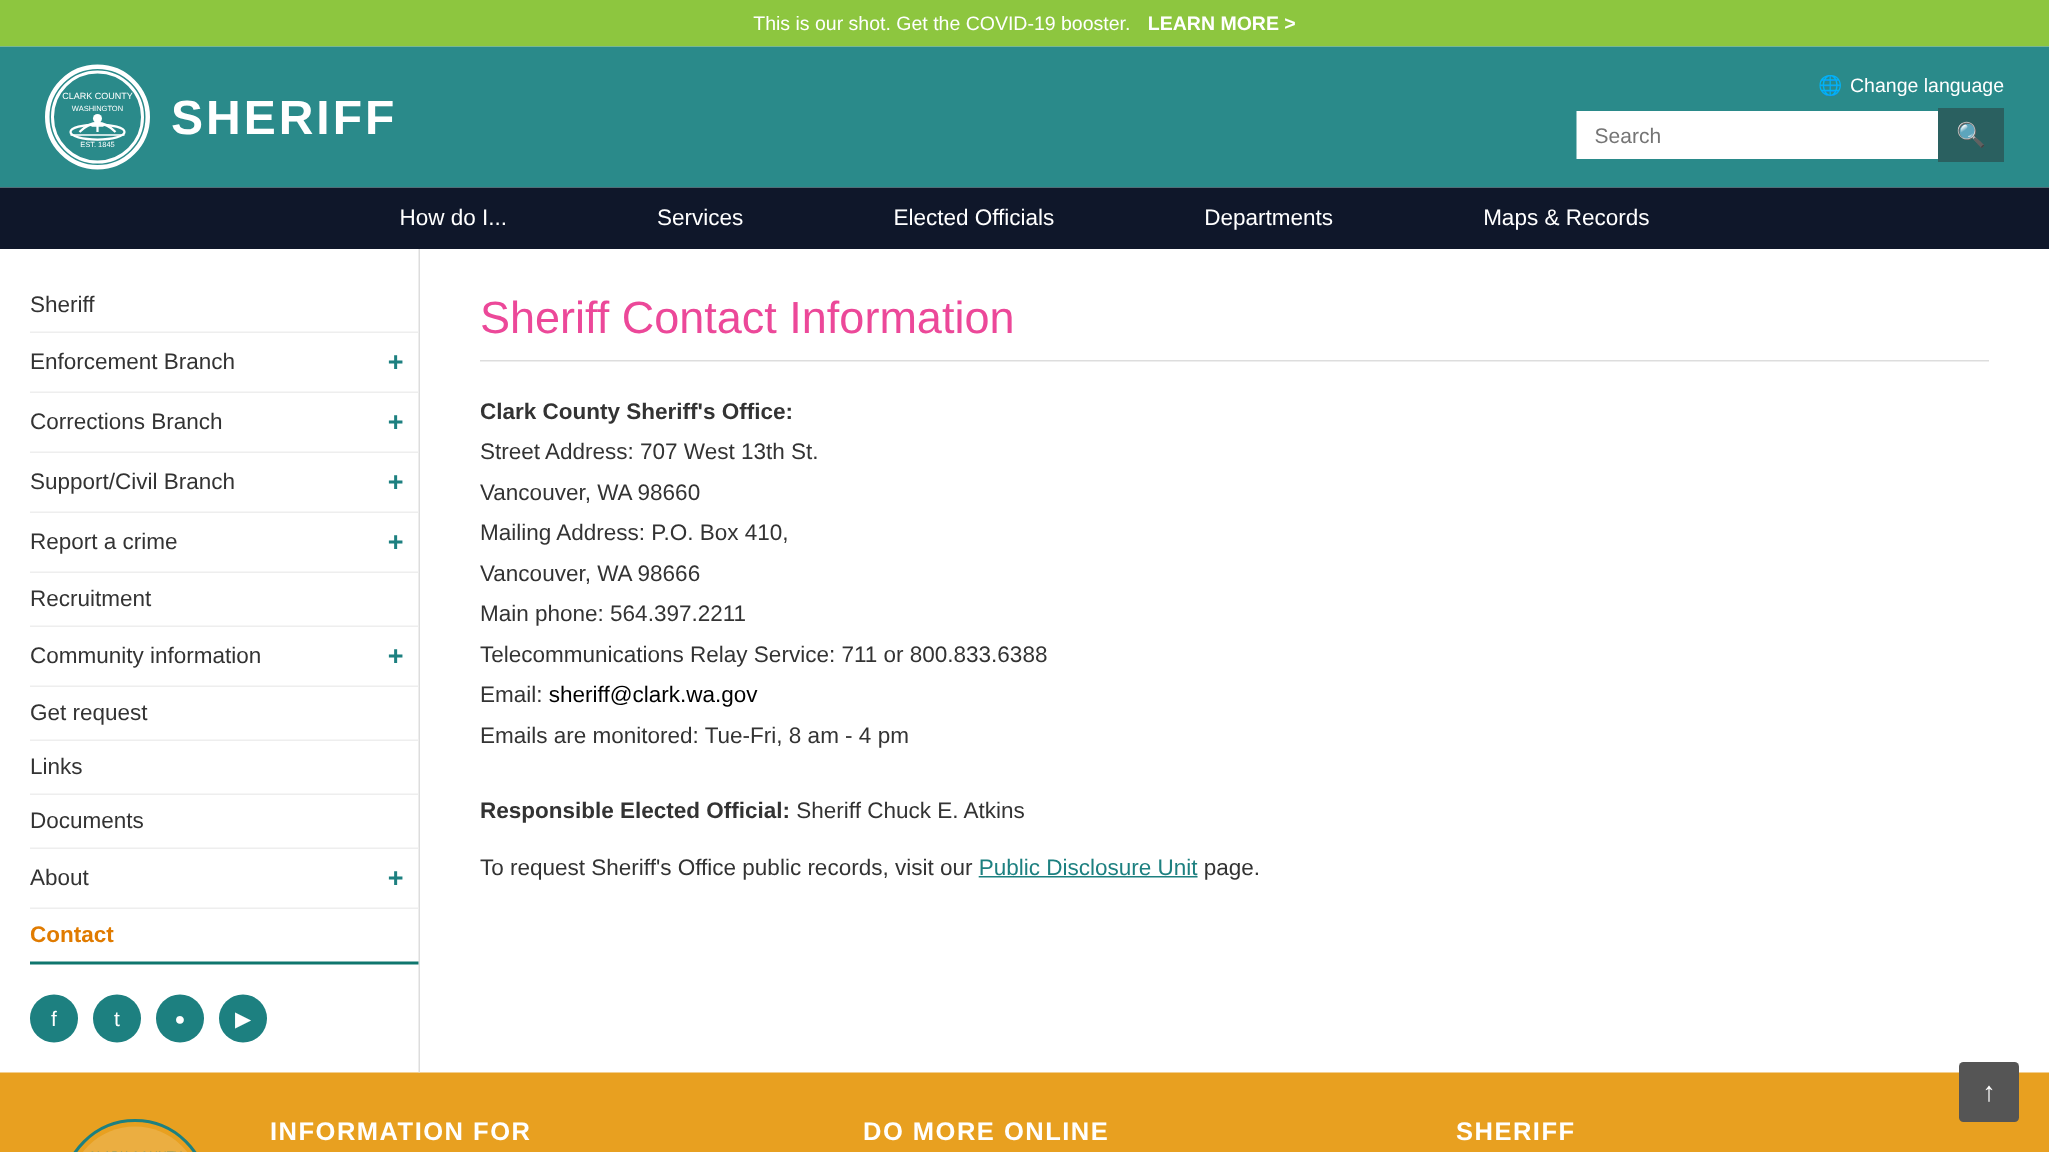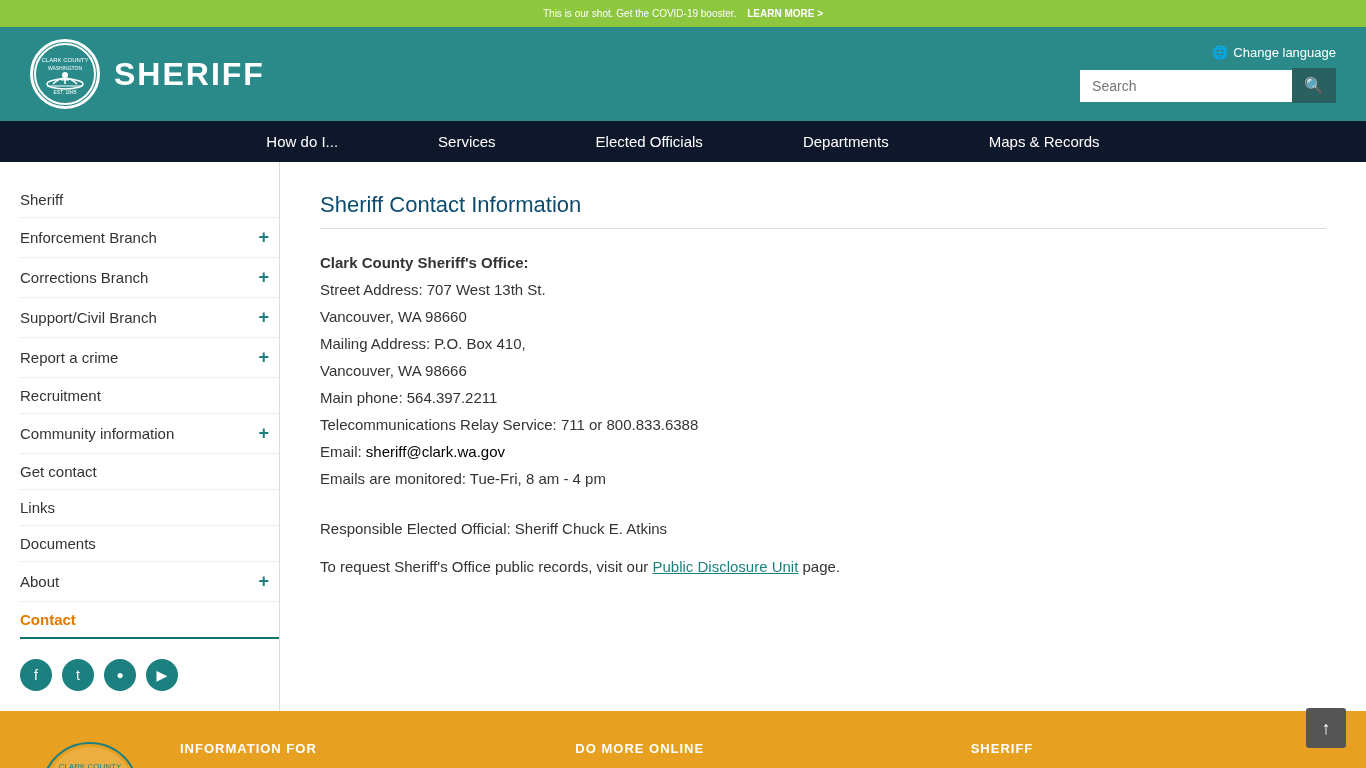--- a/index.html
+++ b/index.html
@@ -4,21 +4,21 @@
   <style>
     * { margin: 0; padding: 0; box-sizing: border-box; }
     body { font-family: Arial, sans-serif; font-size: 15px; color: #333; }
 
     
     .top-banner {
       background-color: #8dc63f;
       text-align: center;
       padding: 8px 16px;
       color: #fff;
-      font-size: 10px;
+      font-size: 13px;
     }
     .top-banner a {
       color: #fff;
       font-weight: bold;
       text-decoration: none;
       margin-left: 8px;
     }
 
     
     .header {
@@ -67,21 +67,21 @@
       align-items: center;
       gap: 5px;
       cursor: pointer;
     }
     .search-bar {
       display: flex;
       align-items: center;
     }
     .search-bar input {
       padding: 8px 12px;
-      width: 212px;
+      width: 241px;
       border: none;
       font-size: 14px;
       outline: none;
     }
     .search-bar button {
       background-color: #2a6060;
       border: none;
       padding: 8px 12px;
       cursor: pointer;
       color: #fff;
@@ -155,39 +155,39 @@
       cursor: pointer;
       text-decoration: none;
     }
 
     
     .main-content {
       flex: 1;
       padding: 30px 40px;
     }
     .page-title {
-      font-size: 22px;
+      font-size: 30px;
       font-weight: 400;
-      color: #0c4a6e;
+      color: #ec4899;
       margin-bottom: 20px;
       border-bottom: 1px solid #ddd;
       padding-bottom: 10px;
     }
     .contact-block {
       margin-bottom: 24px;
       line-height: 1.8;
     }
     .contact-block .bold-label {
       font-weight: bold;
     }
     .contact-block a {
       color: #000000;
       text-decoration: none;
     }
-    .responsive-label { font-weight: normal; }
+    .responsive-label { font-weight: bold; }
     .info-para {
       margin: 12px 0;
       line-height: 1.7;
     }
 
     
     .footer {
       background-color: #e8a020;
       padding: 30px 40px;
       display: flex;
@@ -200,21 +200,21 @@
     }
     .footer-logo svg {
       width: 100px;
       height: 100px;
     }
     .footer-col {
       flex: 1;
     }
     .footer-col h4 {
       color: #fff;
-      font-size: 13px;
+      font-size: 17px;
       letter-spacing: 1px;
       margin-bottom: 10px;
       font-weight: bold;
     }
 
     
     .back-to-top {
       position: fixed;
       bottom: 20px;
       right: 20px;
@@ -300,21 +300,21 @@
       <span class="plus-icon">+</span>
     </a>
     <a href="#" class="sidebar-item">
       <span>Recruitment</span>
     </a>
     <a href="#" class="sidebar-item">
       <span>Community information</span>
       <span class="plus-icon">+</span>
     </a>
     <a href="#" class="sidebar-item">
-      <span>Get contact</span>
+      <span>Get request</span>
     </a>
     <a href="#" class="sidebar-item">
       <span>Links</span>
     </a>
     <a href="#" class="sidebar-item">
       <span>Documents</span>
     </a>
     <a href="#" class="sidebar-item">
       <span>About</span>
       <span class="plus-icon">+</span>

